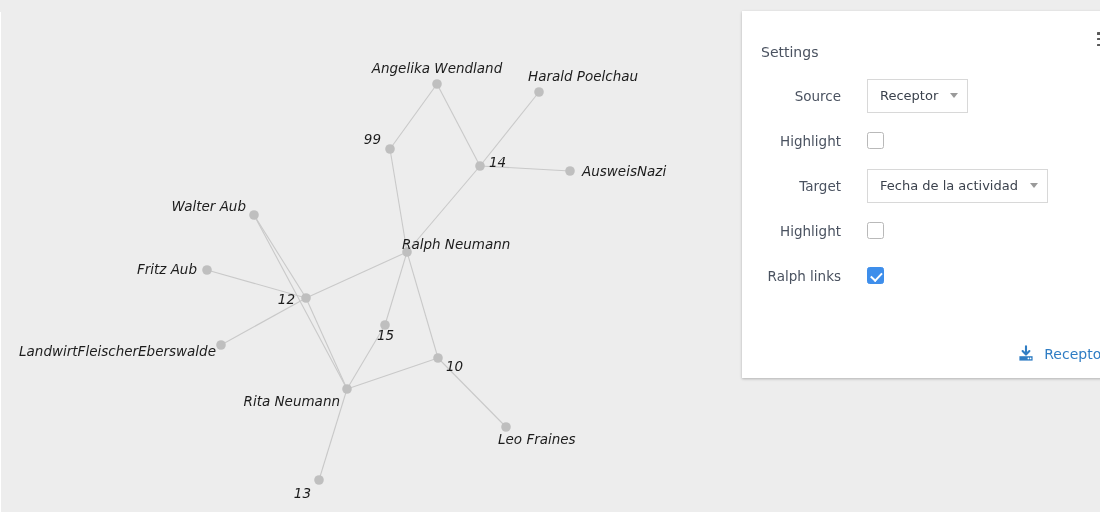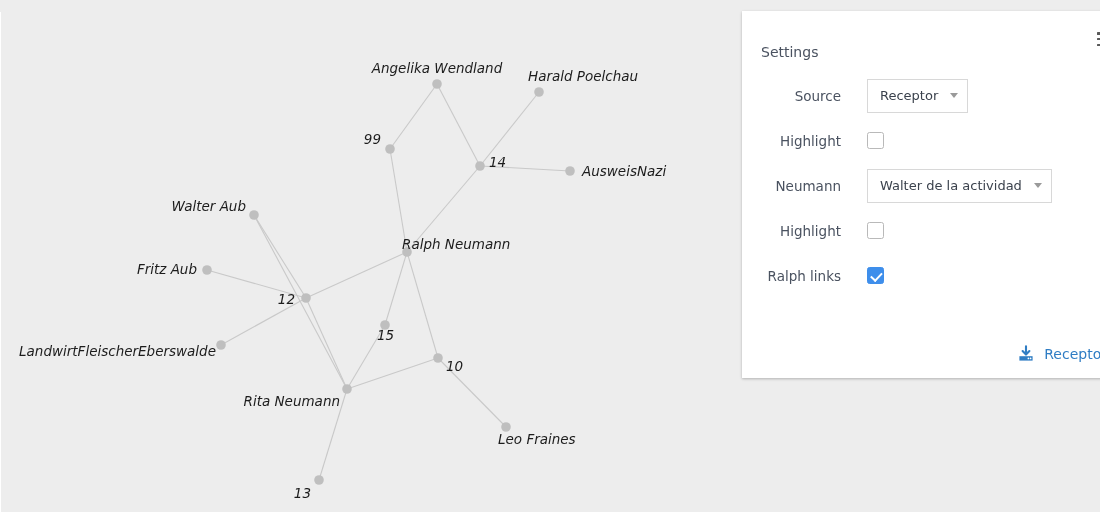--- a/index.html
+++ b/index.html
@@ -231,24 +231,24 @@
             </div>
           </div>
         </div>
         <div class="row">
           <div class="label-cell">Highlight</div>
           <div class="ctrl-cell">
             <div class="checkbox"></div>
           </div>
         </div>
         <div class="row">
-          <div class="label-cell">Neumann</div>
+          <div class="label-cell">Target</div>
           <div class="ctrl-cell">
             <div class="select-box target">
-              <span class="sel-text">Walter de la actividad</span>
+              <span class="sel-text">Fecha de la actividad</span>
               <span class="caret"></span>
             </div>
           </div>
         </div>
         <div class="row">
           <div class="label-cell">Highlight</div>
           <div class="ctrl-cell">
             <div class="checkbox"></div>
           </div>
         </div>

